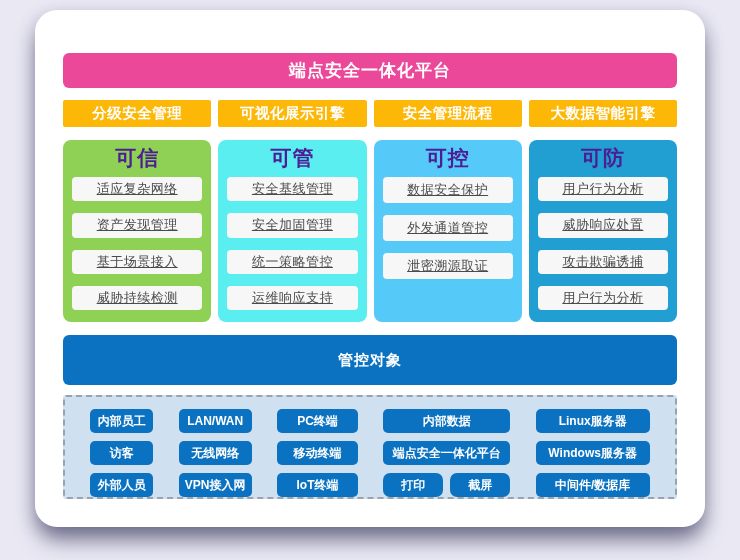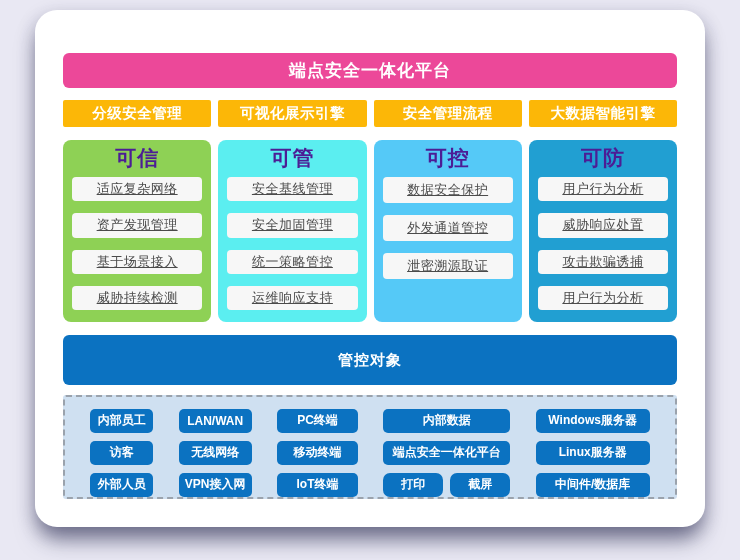--- a/index.html
+++ b/index.html
@@ -44,21 +44,21 @@
   }
   .objects-bar{
     height:50px;border-radius:6px;background:#0b72c1;
     display:flex;align-items:center;justify-content:center;
     color:#fff;font-weight:bold;font-size:15px;letter-spacing:1px;
     margin-bottom:10px;
   }
   .panel{
     height:104px;box-sizing:border-box;
     background:#cfe0f1;border:2px dashed #9aa2ac;border-radius:3px;
-    display:flex;justify-content:space-evenly;align-items:center;
+    display:flex;justify-content:space-evenly;align-items:flex-end;
     padding-top:11px;
   }
   .obj-col{display:flex;flex-direction:column;gap:8px;}
   .col-persons{width:63px;}
   .col-networks{width:73px;}
   .col-terminals{width:81px;}
   .col-data{width:127px;}
   .col-servers{width:114px;}
   .obj-chip{
     height:24px;background:#0b72c1;border-radius:5px;
@@ -147,20 +147,20 @@
     <div class="obj-col col-data">
       <div class="obj-chip">内部数据</div>
       <div class="obj-chip">端点安全一体化平台</div>
       <div class="split-row">
         <div class="obj-chip">打印</div>
         <div class="obj-chip">截屏</div>
       </div>
     </div>
 
     <div class="obj-col col-servers">
+      <div class="obj-chip">Linux服务器</div>
       <div class="obj-chip">Windows服务器</div>
-      <div class="obj-chip">Linux服务器</div>
       <div class="obj-chip">中间件/数据库</div>
     </div>
 
   </div>
 
 </div>
 
 </body></html>

